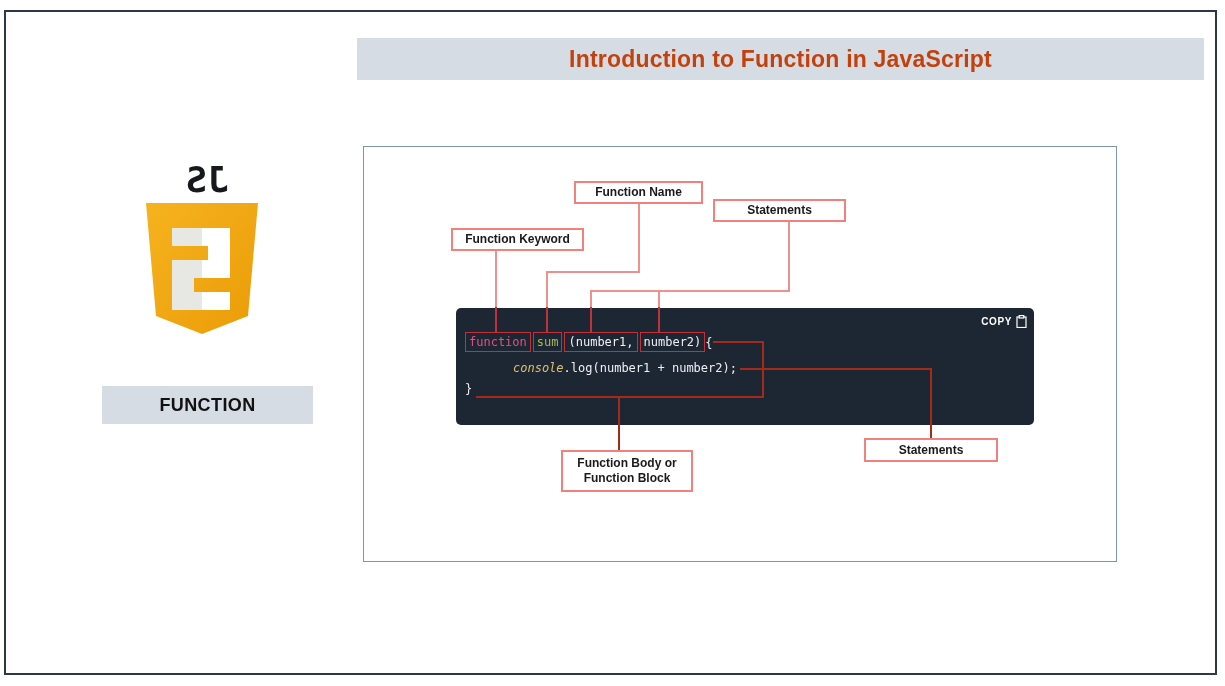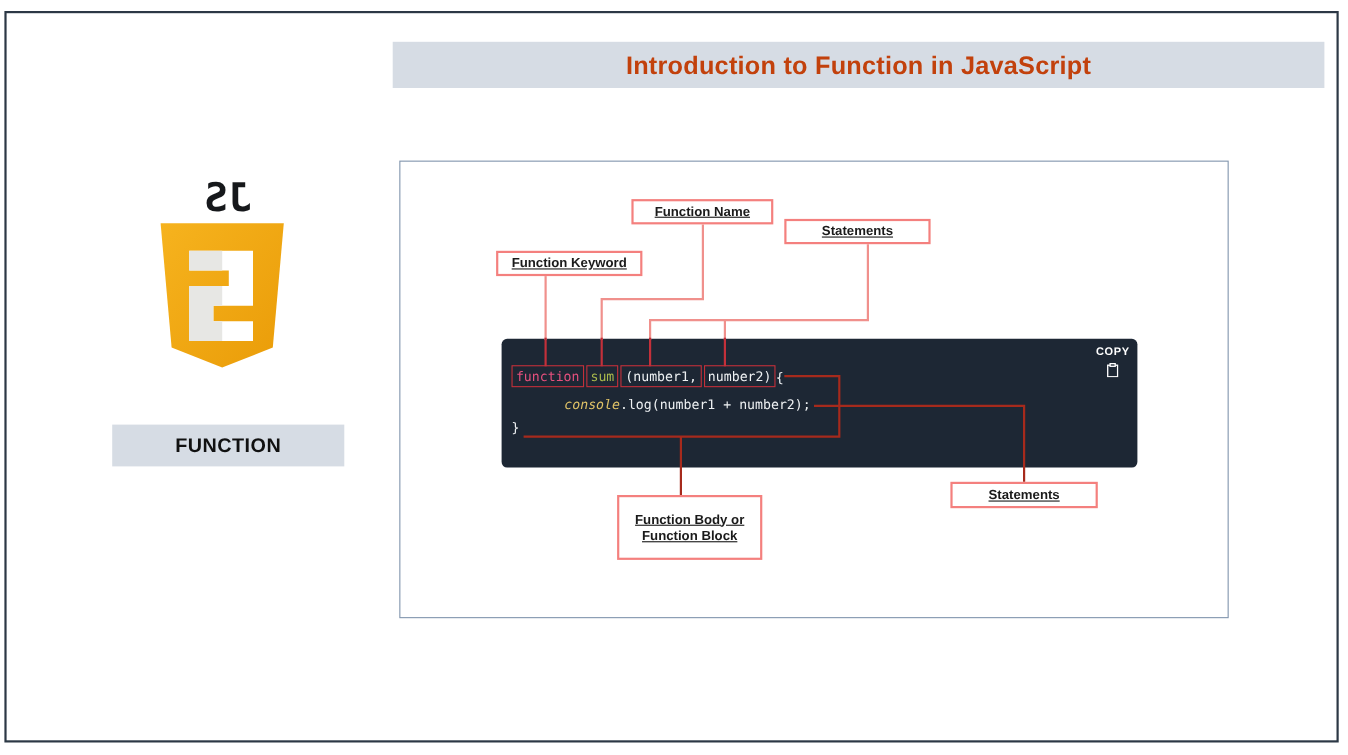--- a/index.html
+++ b/index.html
@@ -16,42 +16,42 @@
     display:flex;align-items:center;justify-content:center;}
   .title-bar span{font-size:23px;font-weight:bold;color:#c2410c;letter-spacing:.2px;}
   .logo{position:absolute;left:136px;top:156px;width:132px;height:184px;}
   .function-label{position:absolute;left:102px;top:386px;width:211px;height:38px;background:var(--header-bg);
     display:flex;align-items:center;justify-content:center;}
   .function-label span{font-size:18px;font-weight:bold;color:#111;letter-spacing:.4px;}
   .panel{position:absolute;left:363px;top:146px;width:754px;height:416px;background:#fff;
     border:1.5px solid var(--panel-border);}
   .lbl{position:absolute;background:#fff;border:2px solid var(--label-border);
     display:flex;align-items:center;justify-content:center;text-align:center;
-    font-size:12px;font-weight:bold;color:#1a1a1a;line-height:1.25;z-index:2;text-decoration:underline;}
+    font-size:12px;font-weight:bold;color:#1a1a1a;line-height:1.25;z-index:2;}
   .lbl-fname{left:210px;top:34px;width:129px;height:23px;}
   .lbl-params{left:349px;top:52px;width:133px;height:23px;}
   .lbl-fkeyword{left:87px;top:81px;width:133px;height:23px;}
   .lbl-statements{left:500px;top:291px;width:134px;height:24px;}
-  .lbl-fbody{left:197px;top:303px;width:132px;height:59px;padding:2px 2px;}
+  .lbl-fbody{left:197px;top:303px;width:132px;height:42px;padding:2px 2px;}
   .code-block{position:absolute;left:92px;top:161px;width:578px;height:117px;background:var(--code-bg);
     border-radius:5px;font-family:"DejaVu Sans Mono","Liberation Mono",monospace;font-size:12px;
     color:var(--code-text);z-index:1;}
   .code-line{position:absolute;white-space:nowrap;line-height:16px;}
   .l1{top:24px;left:9px;}
   .l2{top:52px;left:57px;}
   .l3{top:73px;left:9px;}
   .tok{display:inline-block;border:1.5px solid var(--outline-red);padding:1px 3px;line-height:16px;vertical-align:top;}
   .tok+.tok{margin-left:2px;}
   .tok-keyword{color:var(--keyword);}
   .tok-name{color:var(--fn-name);margin-left:1px;}
   .tok-p1{margin-left:3px;}
   .brace{display:inline-block;padding:2.5px 0;line-height:16px;vertical-align:top;}
   .console{color:var(--console);font-style:italic;}
   .copy-btn{position:absolute;top:7px;right:7px;display:flex;align-items:center;gap:4px;
-    background:transparent;border:none;cursor:pointer;color:#fff;flex-direction:column;}
+    background:transparent;border:none;cursor:pointer;color:#fff;}
   .copy-btn span{font-size:10px;font-weight:bold;color:#fff;letter-spacing:.6px;
     font-family:"Liberation Sans",sans-serif;}
   svg.connectors{position:absolute;left:0;top:0;width:754px;height:416px;z-index:3;pointer-events:none;}
   svg.connectors polyline, svg.connectors line{fill:none;stroke-width:2;}
   .c-salmon{stroke:var(--connector);}
   .c-red{stroke:var(--outline-red);}
   .c-dark{stroke:var(--bracket-red);}
 </style>
 </head>
 <body>

